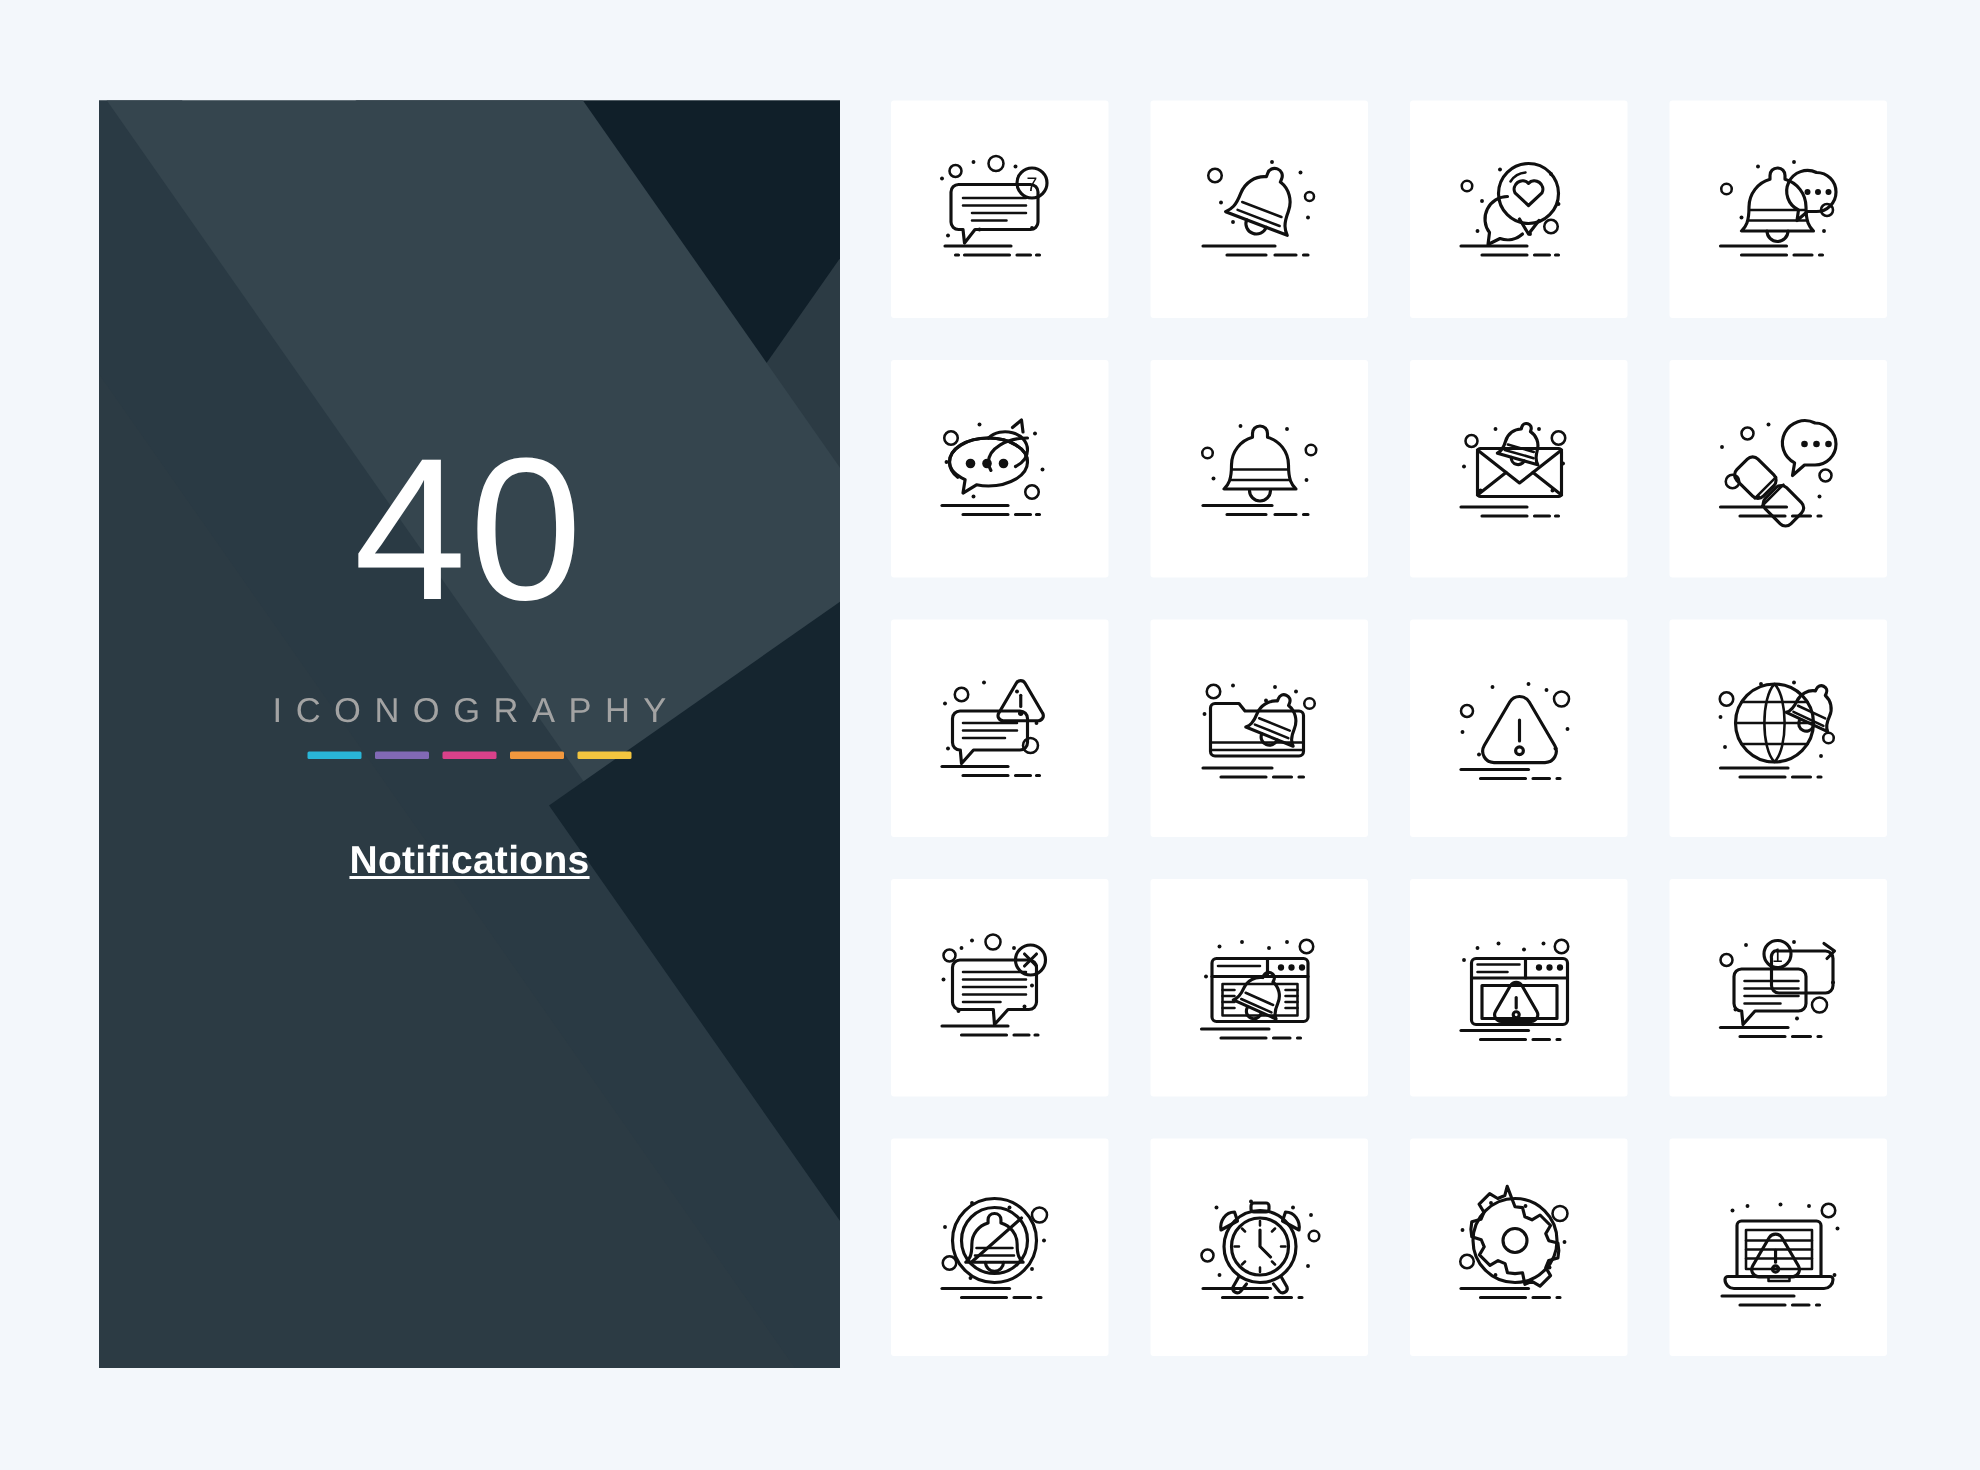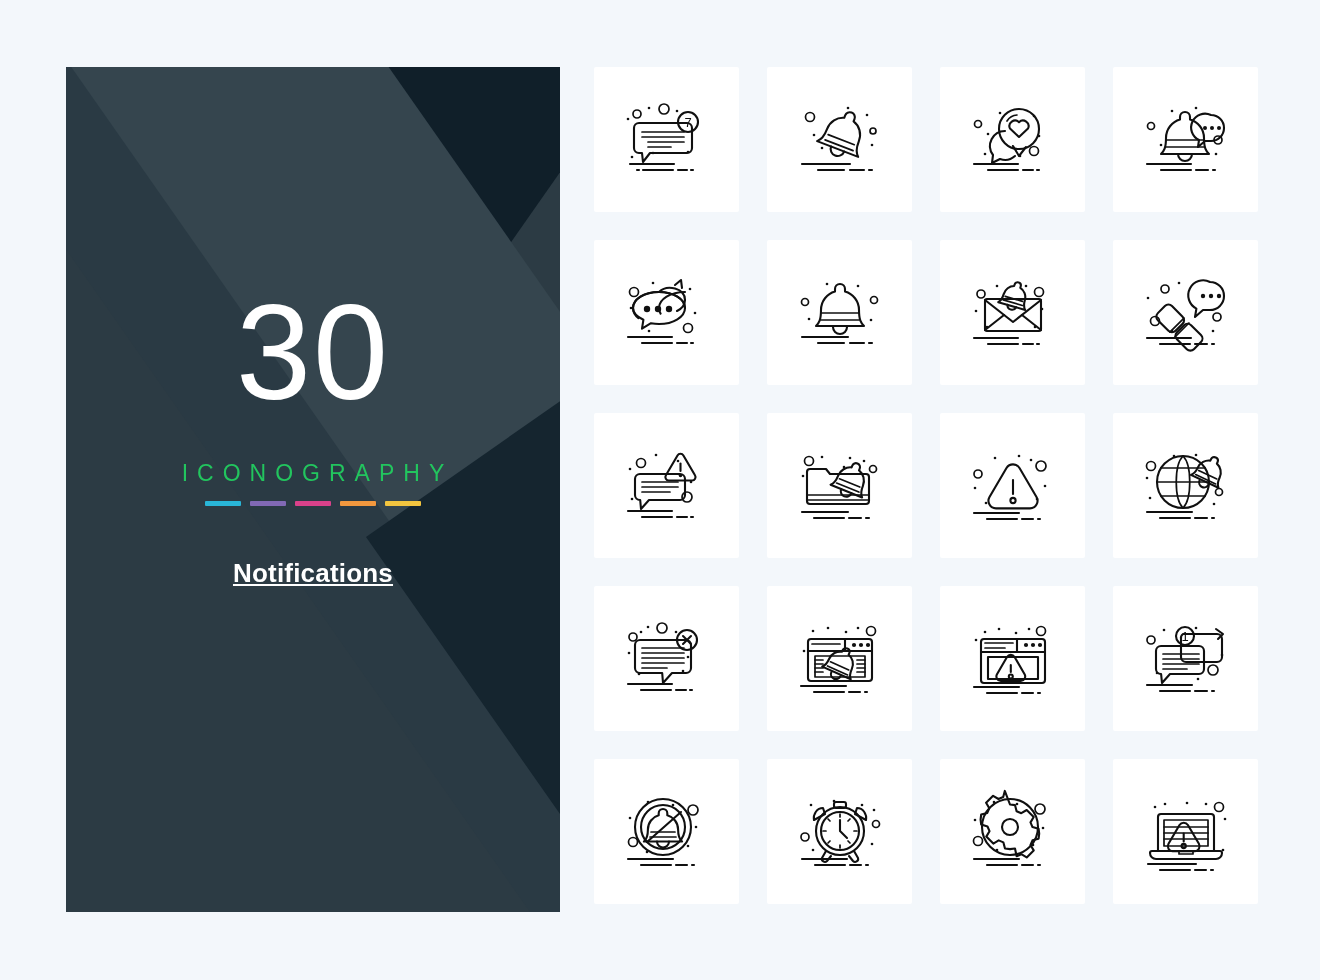--- a/index.html
+++ b/index.html
@@ -86,21 +86,21 @@
     line-height: 1;
     font-weight: 300;
     color: #ffffff;
     letter-spacing: 2px;
     font-family: "Liberation Sans", sans-serif;
   }
   #hero-word {
     margin-top: 40px;
     font-size: 23px;
     letter-spacing: 9px;
-    color: #22c55e;
+    color: #a3a3a3;
     font-weight: 400;
     padding-left: 9px;
   }
   #hero-bars {
     margin-top: 14px;
     display: flex;
     gap: 9px;
   }
   #hero-bars .bar {
     width: 36px;
@@ -175,21 +175,21 @@
 
 <div id="page" style="background-color: rgb(243, 247, 251);">
 
   <div id="hero" style="background-color: rgb(44, 59, 68);">
     <div class="band band-tl"></div>
     <div class="band band-mid"></div>
     <div class="band band-light"></div>
     <div class="band band-br"></div>
 
     <div class="hero-inner">
-      <div id="hero-count">30</div>
+      <div id="hero-count">40</div>
       <div id="hero-word">ICONOGRAPHY</div>
       <div id="hero-bars">
         <span class="bar" style="background: rgb(41, 182, 216);"></span>
         <span class="bar" style="background: rgb(129, 105, 181);"></span>
         <span class="bar" style="background: rgb(217, 65, 138);"></span>
         <span class="bar" style="background: rgb(242, 152, 62);"></span>
         <span class="bar" style="background: rgb(243, 197, 63);"></span>
       </div>
       <div id="hero-title">Notifications</div>
     </div>

